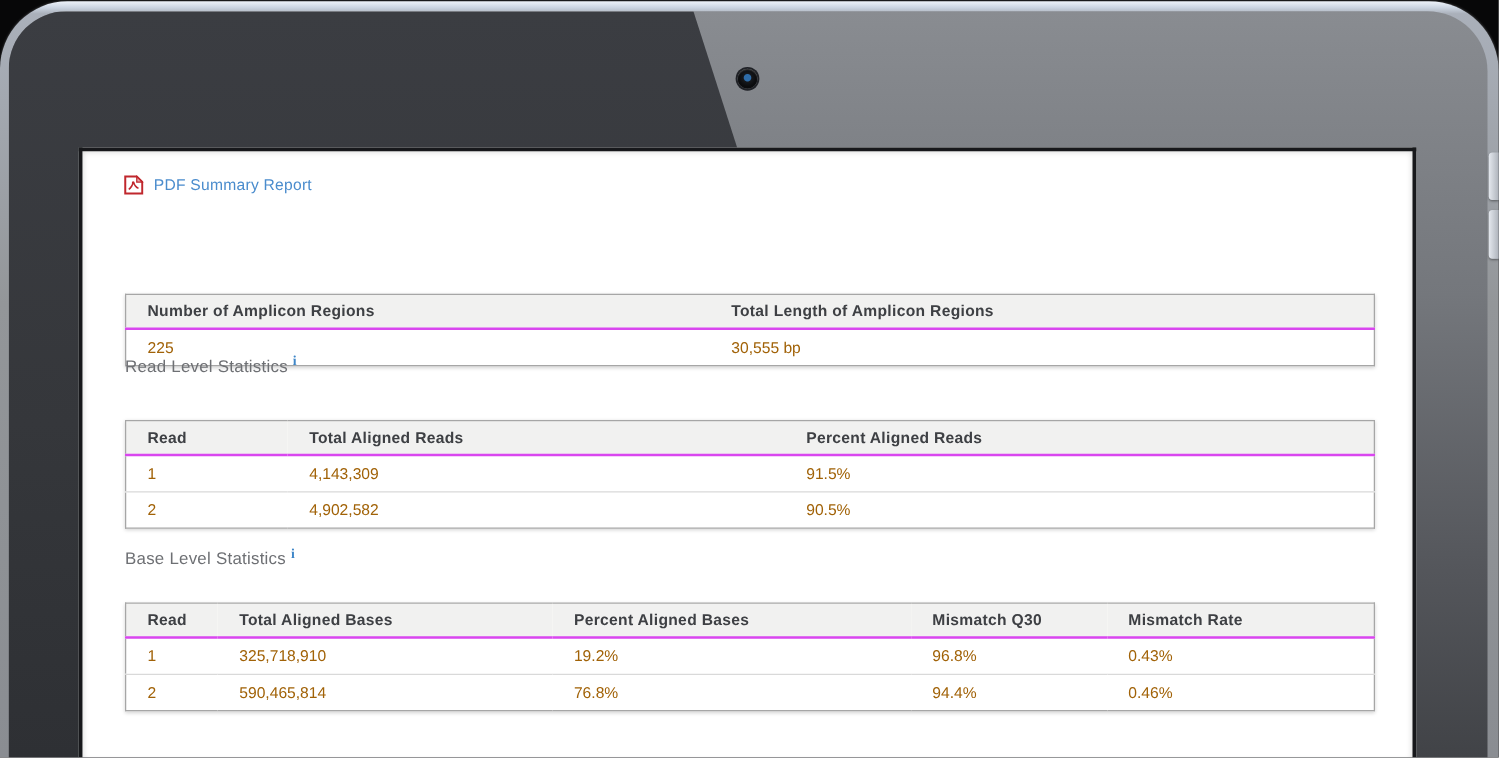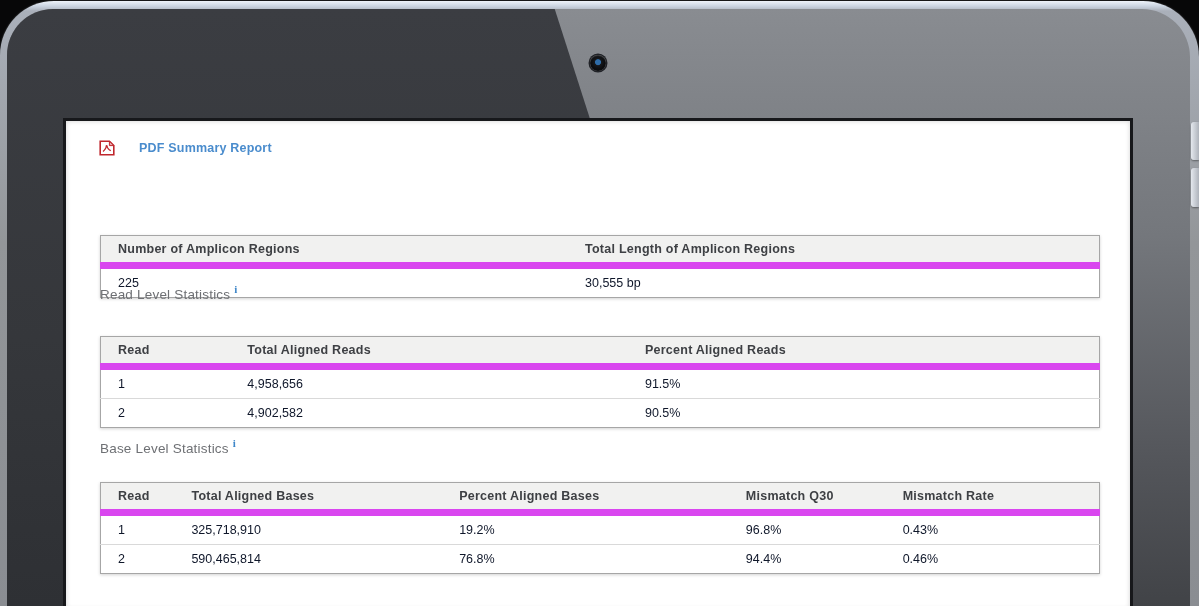--- a/index.html
+++ b/index.html
@@ -39,22 +39,22 @@
   .side-button.b2{top:167px;height:39px;}
   
   .screen{
     position:absolute;left:56px;top:109px;width:1064px;height:488px;
     background:#ffffff;border:3px solid #17181b;border-bottom:none;
     box-shadow:inset 0 0 5px rgba(0,0,0,.18);
   }
   .screen-content{position:absolute;inset:0;}
   
   .pdf-link{
-    position:absolute;left:33px;top:19px;display:flex;align-items:center;gap:24px;
-    color:#4a8ccd;font-size:12.5px;font-weight:700;letter-spacing:.2px;cursor:pointer;
+    position:absolute;left:33px;top:19px;display:flex;align-items:center;gap:8px;
+    color:#4a8ccd;font-size:12.5px;font-weight:400;letter-spacing:.2px;cursor:pointer;
     text-decoration:none;
   }
   .pdf-icon{width:16px;height:16px;display:block;}
   
   .main-heading{
     position:absolute;left:34px;top:60px;
     font-size:15px;font-weight:bold;color:#35383e;letter-spacing:.4px;
   }
   .info-sup{
     color:#3e86c8;font-weight:bold;font-size:11px;vertical-align:super;
@@ -71,24 +71,24 @@
     background:#fff;border:1px solid #a6a6a6;
     box-shadow:0 1px 3px rgba(0,0,0,.18);
     table-layout:fixed;
   }
   table.t1{top:114px;}
   table.t2{top:215px;}
   table.t3{top:361px;}
   table.report th{
     background:#f1f1f0;text-align:left;font-size:12.5px;font-weight:bold;
     color:#3e4044;letter-spacing:.25px;
-    padding:6px 8px 6px 17px;border-bottom:7px solid #d946ef;
+    padding:6px 8px 6px 17px;border-bottom:2px solid #d946ef;
   }
   table.report td{
-    font-size:12.5px;color:#0f172a;padding:7px 8px 7px 17px;
+    font-size:12.5px;color:#a16207;padding:7px 8px 7px 17px;
   }
   table.report tbody tr + tr td{border-top:1px solid #d9d9d9;}
 </style>
 </head>
 <body>
 
 <div class="tablet-shell">
   <div class="tablet-bezel">
     <div class="bezel-shade"></div>
     <div class="camera"></div>
@@ -136,21 +136,21 @@
           <thead>
             <tr>
               <th>Read</th>
               <th>Total Aligned Reads</th>
               <th>Percent Aligned Reads</th>
             </tr>
           </thead>
           <tbody>
             <tr>
               <td>1</td>
-              <td>4,958,656</td>
+              <td>4,143,309</td>
               <td>91.5%</td>
             </tr>
             <tr>
               <td>2</td>
               <td>4,902,582</td>
               <td>90.5%</td>
             </tr>
           </tbody>
         </table>
 

